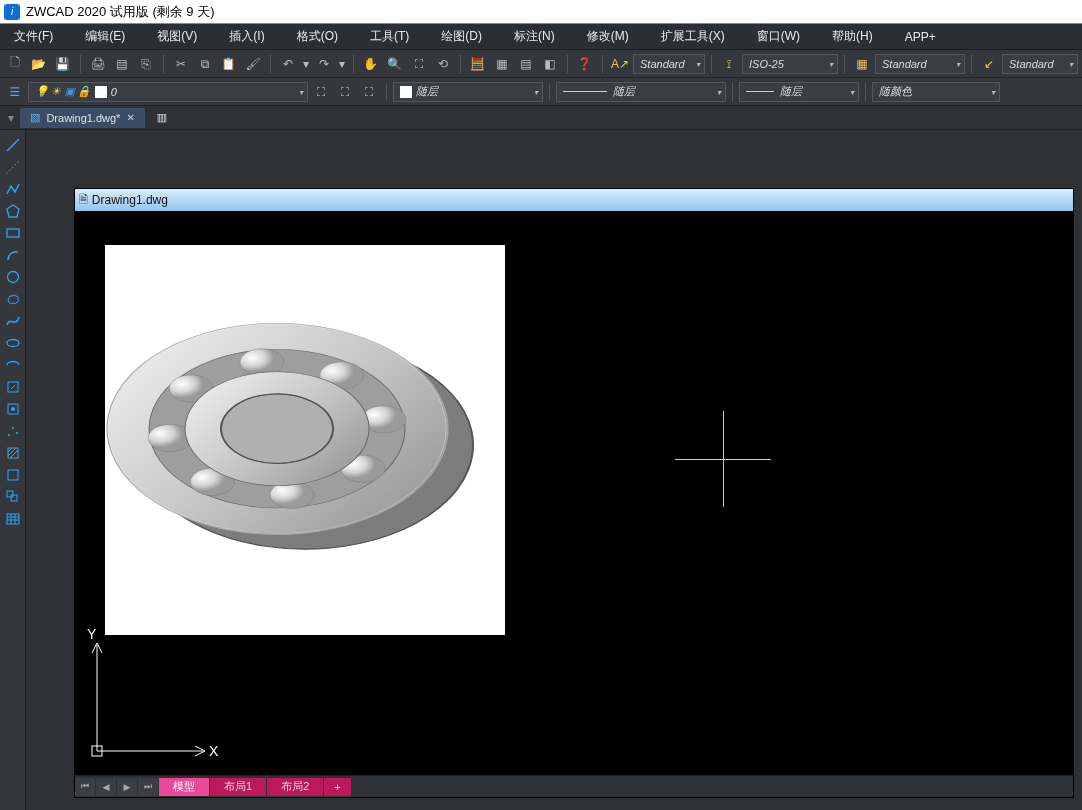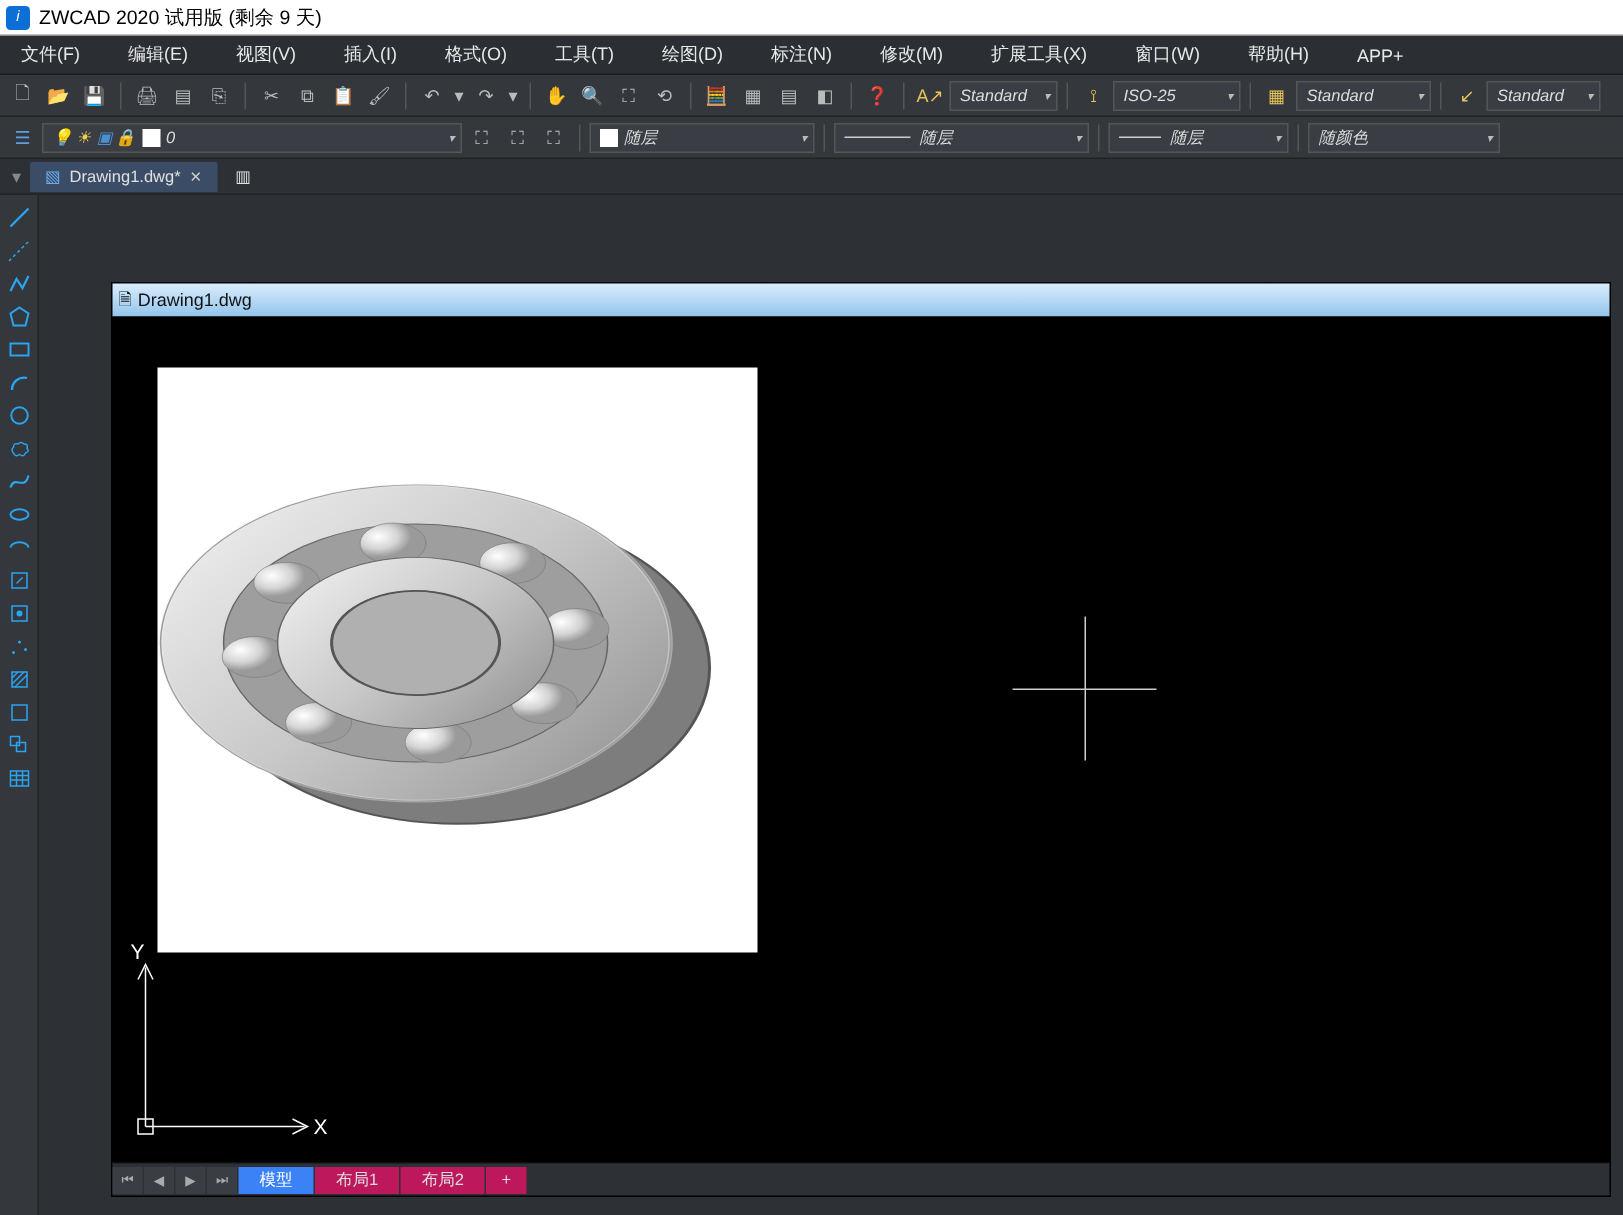--- a/index.html
+++ b/index.html
@@ -190,21 +190,21 @@
   }
   .layout-tab {
     height: 18px;
     padding: 0 14px;
     background: #be185d;
     color: #ddd;
     display: flex; align-items:center;
     cursor: pointer;
     font-size: 11px;
   }
-  .layout-tab.active { background: #3b82f6; color: #fff; text-align: center; }
+  .layout-tab.active { background: #ec4899; color: #fff; text-align: center; }
   .layout-tab.plus { padding: 0 10px; }
   svg { overflow: visible; }
 </style>
 </head>
 <body>
 
 <div class="titlebar">
   <div class="app-icon">i</div>
   <span class="title-text">ZWCAD 2020 试用版 (剩余 9 天)</span>
 </div>
@@ -281,21 +281,21 @@
   <div class="tb-btn" style="color:#3aa0f0">
       <span>❓</span>
     </div>
   <div class="sep"></div>
   <div class="tb-btn" style="color:#e8c35a">A↗</div>
   <div class="dd" style="width:72px">
       <span>Standard</span>
     </div>
   <div class="sep"></div>
   <div class="tb-btn" style="color:#e8c35a">⟟</div>
-  <div class="dd" style="width:85px">
+  <div class="dd" style="width:96px">
       <span>ISO-25</span>
     </div>
   <div class="sep"></div>
   <div class="tb-btn" style="color:#e8c35a">▦</div>
   <div class="dd" style="width:90px">
       <span>Standard</span>
     </div>
   <div class="sep"></div>
   <div class="tb-btn" style="color:#e8c35a">↙</div>
   <div class="dd" style="width:76px">

